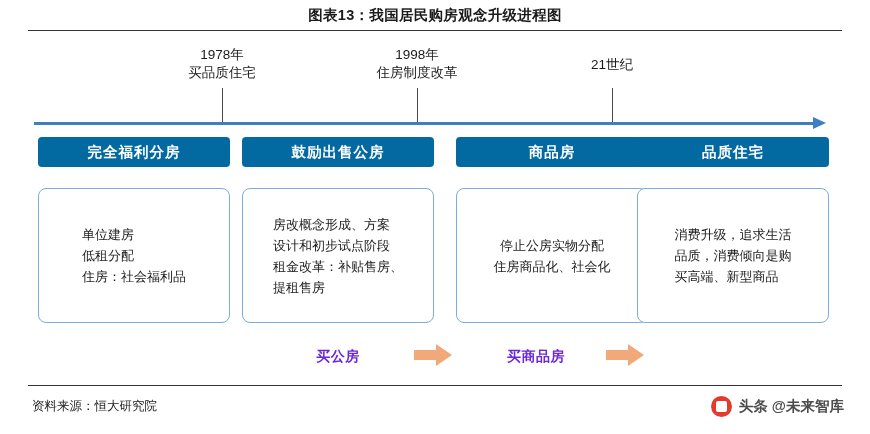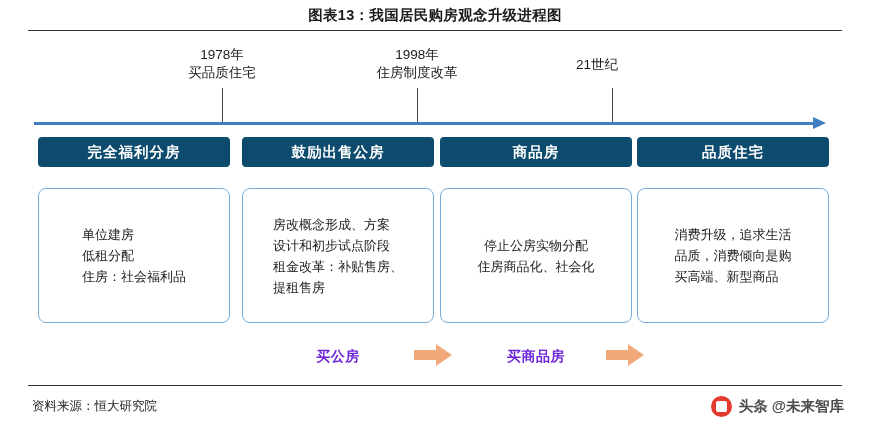--- a/index.html
+++ b/index.html
@@ -79,21 +79,21 @@
   }
 
   
   .col {
     position: absolute;
     top: 137px;
     width: 192px;
   }
   .header-pill {
     height: 30px;
-    background: #0c4a6e;
+    background: #0369a1;
     border-radius: 4px;
     color: #ffffff;
     font-size: 14.5px;
     font-weight: bold;
     display: flex;
     align-items: center;
     justify-content: center;
     letter-spacing: 1px;
   }
   .body-box {
@@ -189,21 +189,21 @@
       <div>买品质住宅</div>
     </div>
   <div class="tick" style="left:222px; top:88px; height:36px;"></div>
 
   <div class="year-label" style="left:347px; top:46px; width:140px;">
       <div>1998年</div>
       <div>住房制度改革</div>
     </div>
   <div class="tick" style="left:417px; top:88px; height:36px;"></div>
 
-  <div class="year-label" style="left:537px; top:56px; width:120px;">
+  <div class="year-label" style="left:552px; top:56px; width:120px;">
       <div>21世纪</div>
     </div>
   <div class="tick" style="left:612px; top:88px; height:36px;"></div>
 
   <div class="timeline"></div>
 
   <div class="col" style="left:38px;">
     <div class="header-pill">完全福利分房</div>
     <div class="body-box">
       <div class="body-text">单位建房
@@ -215,21 +215,21 @@
   <div class="col" style="left:242px;">
     <div class="header-pill">鼓励出售公房</div>
     <div class="body-box">
       <div class="body-text">房改概念形成、方案
 设计和初步试点阶段
 租金改革：补贴售房、
 提租售房</div>
     </div>
   </div>
 
-  <div class="col" style="left:440px;">
+  <div class="col" style="left:456px;">
     <div class="header-pill">商品房</div>
     <div class="body-box">
       <div class="body-text center">停止公房实物分配
 住房商品化、社会化</div>
     </div>
   </div>
 
   <div class="col" style="left:637px;border-radius:7px;">
     <div class="header-pill">品质住宅</div>
     <div class="body-box">

